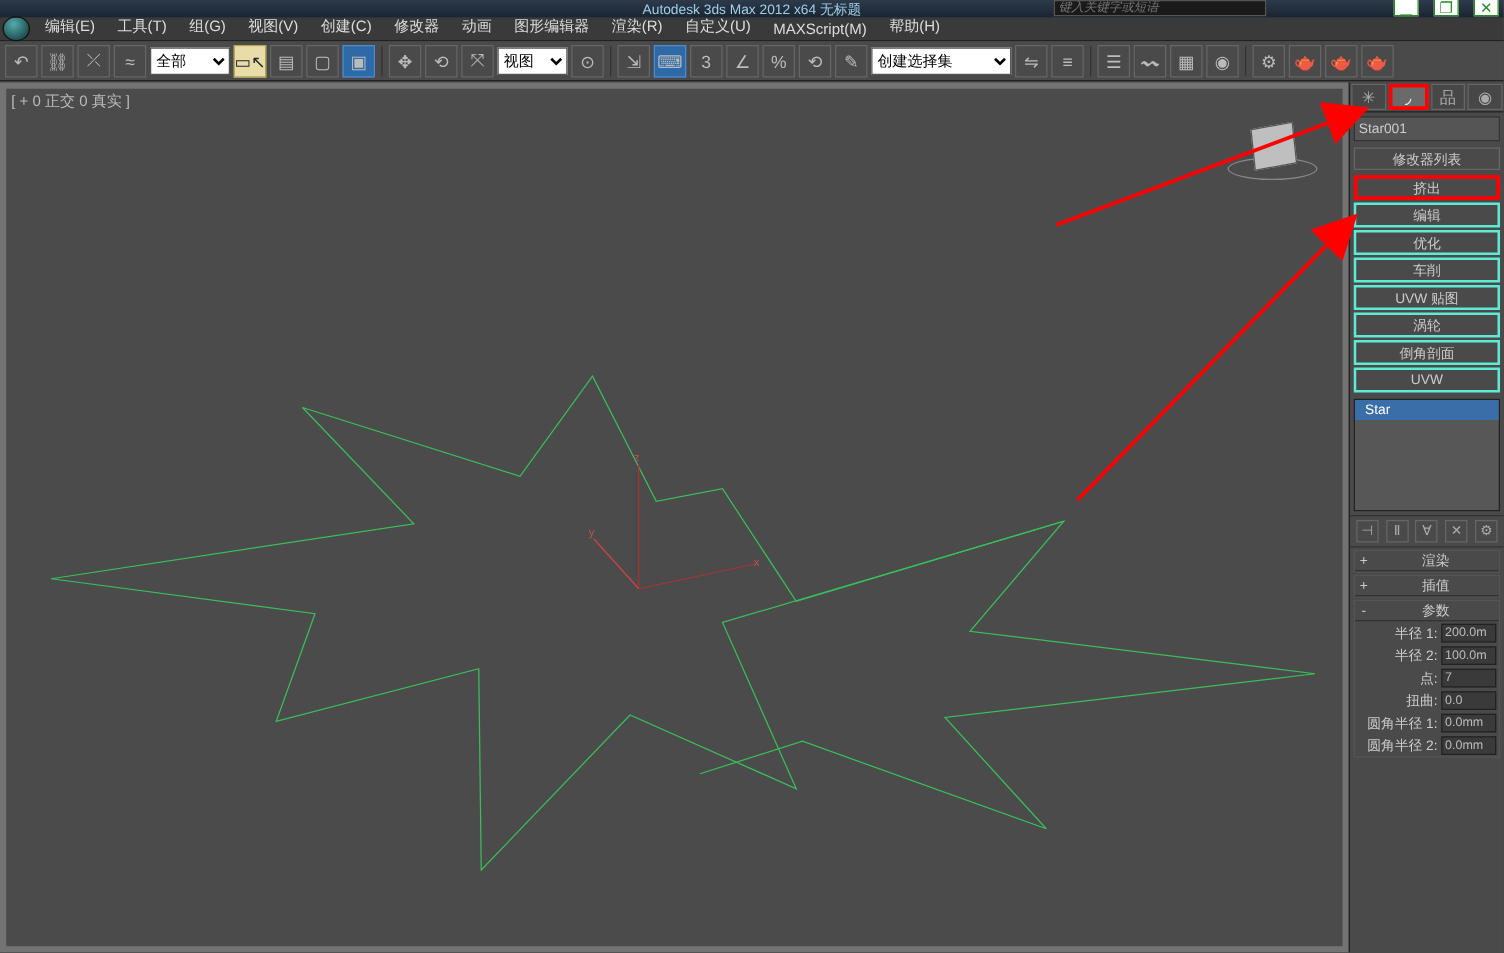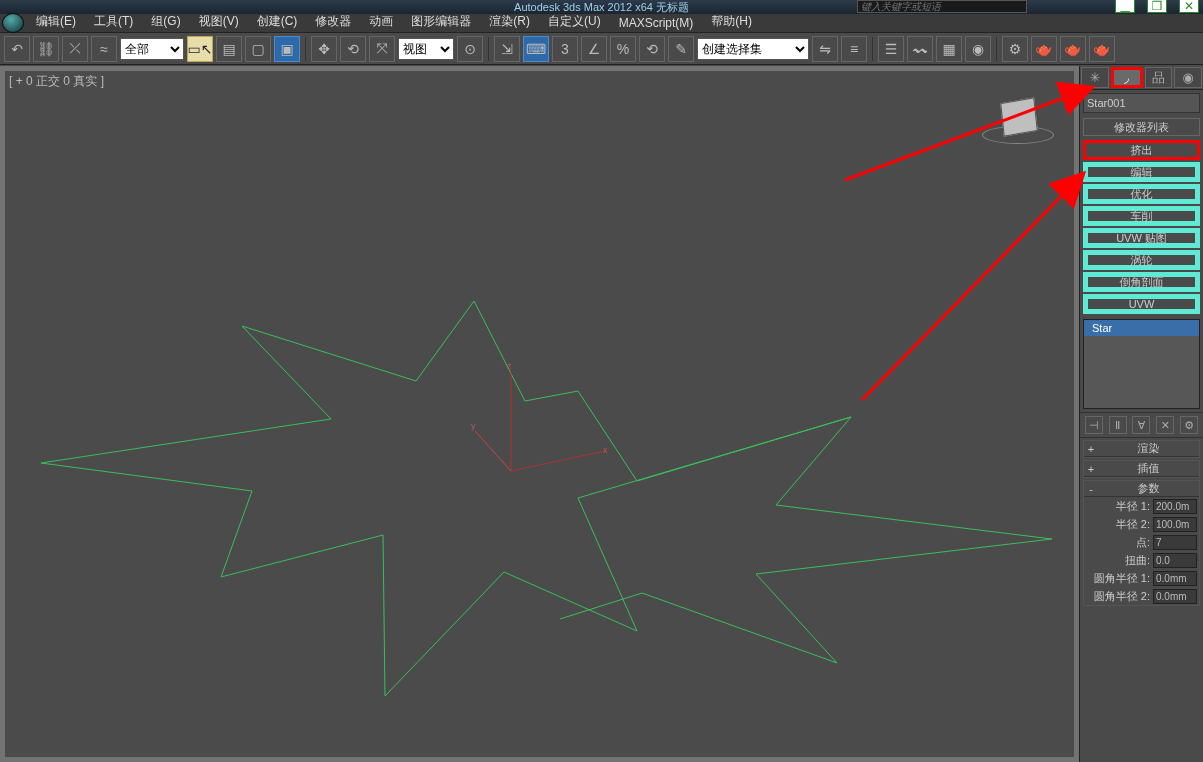--- a/index.html
+++ b/index.html
@@ -9,21 +9,21 @@
     font-family: "Microsoft YaHei", Arial, sans-serif;
     font-size: 11px; color: #ccc;
     overflow: hidden; position: relative;
   }
   .titlebar {
     height: 14px; background: linear-gradient(#2d3a4a,#1a2530);
     display: flex; align-items: center; justify-content: center;
     color: #9fcfe8; font-size: 11px; position: relative;
   }
   .titlebar .search {
-    position: absolute; right: 176px; top: 0; width: 170px; height: 13px;
+    position: absolute; right: 190px; top: 0; width: 170px; height: 13px;
     background: #1a1a1a; border: 1px solid #555; color: #888; font-size: 10px;
     padding-left: 3px; font-style: italic;
   }
   .titlebar .winbtns { position: absolute; right: 4px; top: -1px; display: flex; gap: 12px; }
   .titlebar .winbtn { width: 20px; height: 14px; border: 1px solid #2a8a2a; color:#2a8a2a; font-size:12px; text-align:center; line-height:12px; background:#fff; }
   .menubar {
     height: 19px; background: #3a3a3a; border-bottom: 1px solid #222;
     display: flex; align-items: flex-end; padding-left: 28px; gap: 2px;
     font-size: 12px; color: #ddd;
   }
@@ -61,21 +61,21 @@
     position: absolute; right: 0; top: 66px; width: 124px; bottom: 0;
     background: #4a4a4a; border-left: 1px solid #222; overflow: hidden;
   }
   .tabrow { display:flex; height: 24px; background:#4a4a4a; border-bottom:1px solid #222; }
   .tab { flex:1; border:1px solid #666; margin:1px; display:flex; align-items:center; justify-content:center; font-size:13px; color:#aaa; background:#474747; }
   .tab.sel { background:#6a6a6a; color:#eee; }
   .hl-red { border:3px solid #f00 !important; z-index:10; }
   .namebox { width: calc(100% - 6px); margin:3px; height:20px; background:#555; border:1px solid #333; color:#ccc; font-size:11px; padding-left:3px; }
   .rollhdr { background:#4a4a4a; border:1px solid #666; height:18px; margin:2px 3px; display:flex; align-items:center; justify-content:center; font-size:11px; color:#ccc; }
   .modgrid { display:grid; grid-template-columns:1fr; gap:2px; padding:2px 3px; }
-  .modbtn { height:20px; background:#4a4a4a; border:5px solid #5eead4; font-size:11px; color:#ccc; display:flex; align-items:center; justify-content:center; }
+  .modbtn { height:20px; background:#4a4a4a; border:2px solid #5eead4; font-size:11px; color:#ccc; display:flex; align-items:center; justify-content:center; }
   .stack { margin:3px; height:90px; background:#575757; border:1px solid #222; overflow:hidden; }
   .stack-item { background:#3a6ea8; color:#fff; padding:2px 8px; font-size:11px; }
   .stack-tools { display:flex; gap:2px; padding:3px; justify-content:space-around; border-top:1px solid #333; border-bottom:1px solid #333; }
   .st-tool { width:18px; height:18px; border:1px solid #666; background:#4a4a4a; font-size:11px; color:#aaa; text-align:center; line-height:16px; }
   .roll { margin:2px 3px; border:1px solid #555; }
   .roll-title { height:16px; background:#4a4a4a; border-bottom:1px solid #333; display:flex; align-items:center; font-size:11px; color:#ccc; }
   .roll-title .pm { width:14px; text-align:center; color:#ccc; }
   .roll-title .t { flex:1; text-align:center; }
   .param-row { display:flex; align-items:center; height:18px; padding:1px 2px; font-size:11px; color:#ccc; }
   .param-row label { flex:1; text-align:right; padding-right:3px; }

